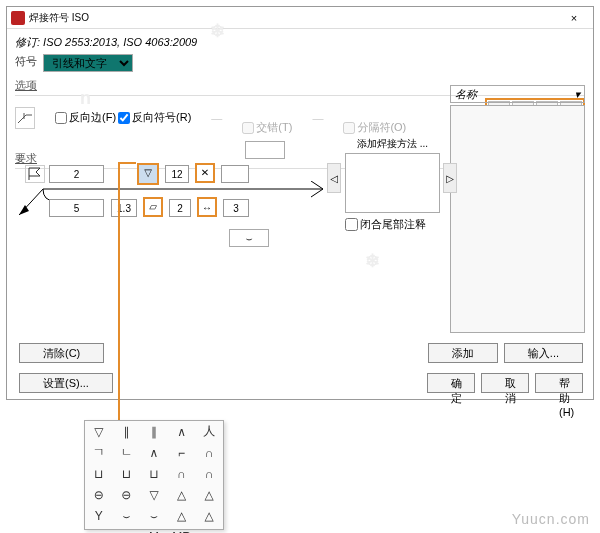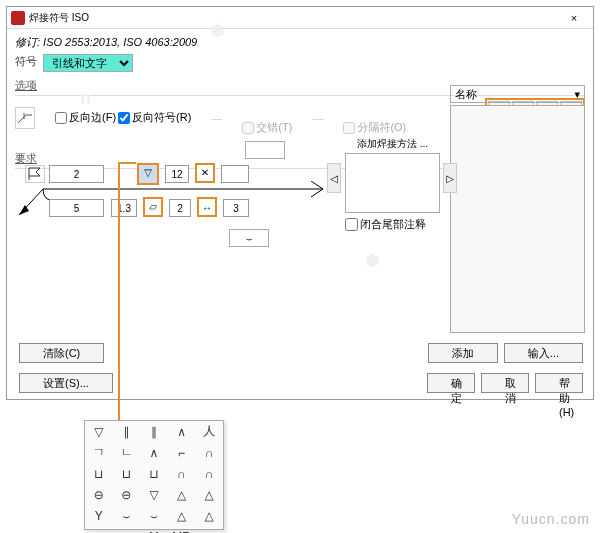--- a/index.html
+++ b/index.html
@@ -6,32 +6,32 @@
 body { background: #fff; width: 600px; height: 533px; position: relative; }
 .dialog { position: absolute; top: 6px; left: 6px; width: 588px; height: 394px; border: 1px solid #999; background: #fff; }
 .titlebar { height: 22px; border-bottom: 1px solid #ddd; display: flex; align-items: center; padding: 0 4px; }
 .titlebar .appicon { width: 14px; height: 14px; background: #b22; margin-right: 4px; border-radius: 2px; }
 .titlebar .title { flex: 1; font-size: 10px; }
 .titlebar .close { width: 30px; text-align: center; cursor: pointer; }
 .content { padding: 4px 8px; font-size: 11px; }
 .rev { margin: 2px 0 4px 0; font-style: italic; }
 .row { display: flex; align-items: flex-start; margin: 2px 0; }
 .lbl { width: 28px; color: #333; }
-.sel { border: 1px solid #aaa; padding: 1px 4px; height: 18px; background: #5eead4; }
+.sel { border: 1px solid #aaa; padding: 1px 4px; height: 18px; background: #0f766e; }
 .section-title { margin-top: 6px; color: #555; text-decoration: underline; }
 .hr { border-top: 1px solid #ddd; margin: 2px 0 4px 0; }
 .options { display: flex; align-items: center; gap: 20px; }
 .opticon { width: 20px; height: 22px; border: 1px solid #ccc; display: flex; align-items: center; justify-content: center; }
 .chk { display: flex; align-items: center; gap: 2px; }
 .chk input { width: 12px; height: 12px; }
 .disabled { color: #aaa; margin-top: 20px; }
 .iconrow { border: 2px solid #e48c2b; display: flex; gap: 2px; padding: 1px; }
 .iconbtn { width: 22px; height: 20px; border: 1px solid #bbb; background: #f4f4f4; display: flex; align-items: center; justify-content: center; font-size: 10px; cursor: pointer; }
 .rightpanel { position: absolute; right: 8px; top: 78px; width: 135px; height: 250px; }
-.rightpanel .namebar { border: 1px solid #aaa; height: 18px; display: flex; align-items: center; padding: 0 4px; justify-content: space-between; }
+.rightpanel .namebar { border: 1px solid #aaa; height: 18px; display: flex; align-items: center; padding: 0 4px; justify-content: space-between; font-style: italic; }
 .rightpanel .namelist { border: 1px solid #aaa; height: 228px; margin-top: 2px; background: #f8f8f8; }
 .mainarea { position: absolute; left: 8px; top: 130px; width: 430px; height: 160px; }
 .wbox { position: absolute; border: 1px solid #999; background: #fff; height: 18px; text-align: center; line-height: 16px; font-size: 10px; }
 .orange { border: 2px solid #e48c2b !important; }
 .flagicon { position: absolute; width: 20px; height: 18px; border: 1px solid #ccc; }
 .smallsel { border: 1px solid #aaa; width: 40px; height: 18px; background: #fff; position: absolute; }
 .methodbox { position: absolute; left: 330px; top: 0; width: 95px; }
 .methodbox .mtitle { font-size: 10px; text-align: center; margin-bottom: 2px; }
 .methodbox .mlist { border: 1px solid #aaa; height: 60px; background: #fff; }
 .methodbox .mchk { margin-top: 4px; display: flex; align-items: center; gap: 2px; font-size: 10px; }

